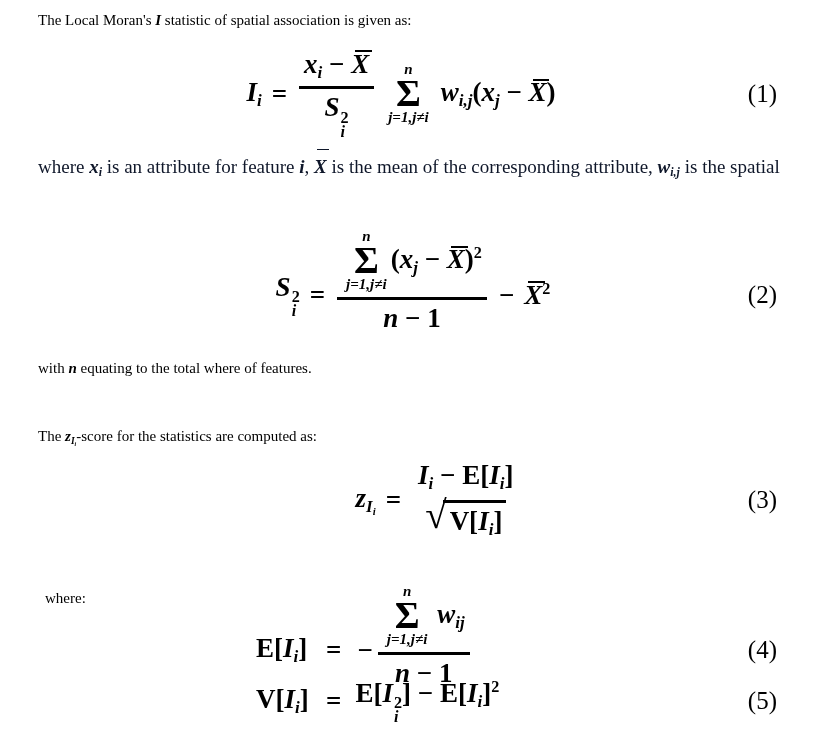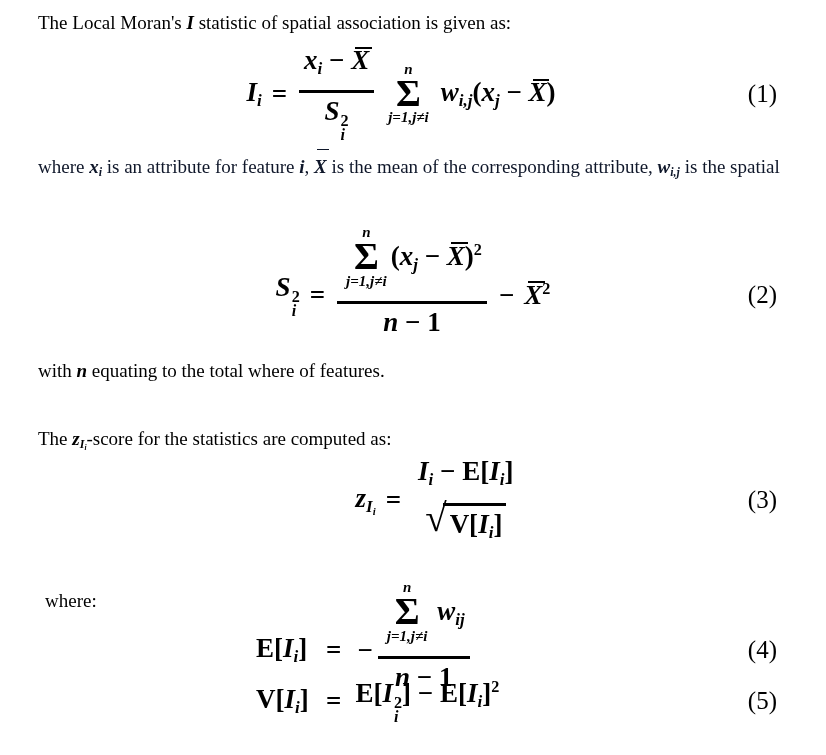--- a/index.html
+++ b/index.html
@@ -10,21 +10,21 @@
     height: 755px;
     background: #ffffff;
     color: #000000;
     font-family: "Liberation Serif", "DejaVu Serif", serif;
     overflow: hidden;
   }
 
   
   .text-line {
     position: absolute;
-    font-size: 19px;
+    font-size: 15px;
     white-space: nowrap;
     color: #000;
   }
   .para { position: absolute; font-size: 19px; color: #0f172a; }
   .para .pline { white-space: nowrap; line-height: 37px; }
   .m { font-style: italic; font-weight: bold; }
 
   
   .sb { font-size: 0.63em; vertical-align: -0.27em; }
 
@@ -61,21 +61,21 @@
     right: 49px;
     top: 50%;
     transform: translateY(-50%);
     font-size: 25px;
     font-weight: normal;
     font-style: normal;
   }
 
   
   .frac { display: inline-flex; flex-direction: column; align-items: stretch; margin: 0 2px; }
-  .frac .num { display: block; text-align: right; white-space: nowrap; padding: 0 5px 11px; }
+  .frac .num { display: block; text-align: right; white-space: nowrap; padding: 0 5px 4px; }
   .frac .den { display: block; text-align: center; white-space: nowrap; border-top: 3px solid #000; padding: 3px 5px 0; }
   .frac.tall .den { margin-bottom: 27px; } 
 
   
   .bigsum {
     display: inline-flex;
     flex-direction: column;
     align-items: center;
     line-height: 1;
     margin: 0 4px;

